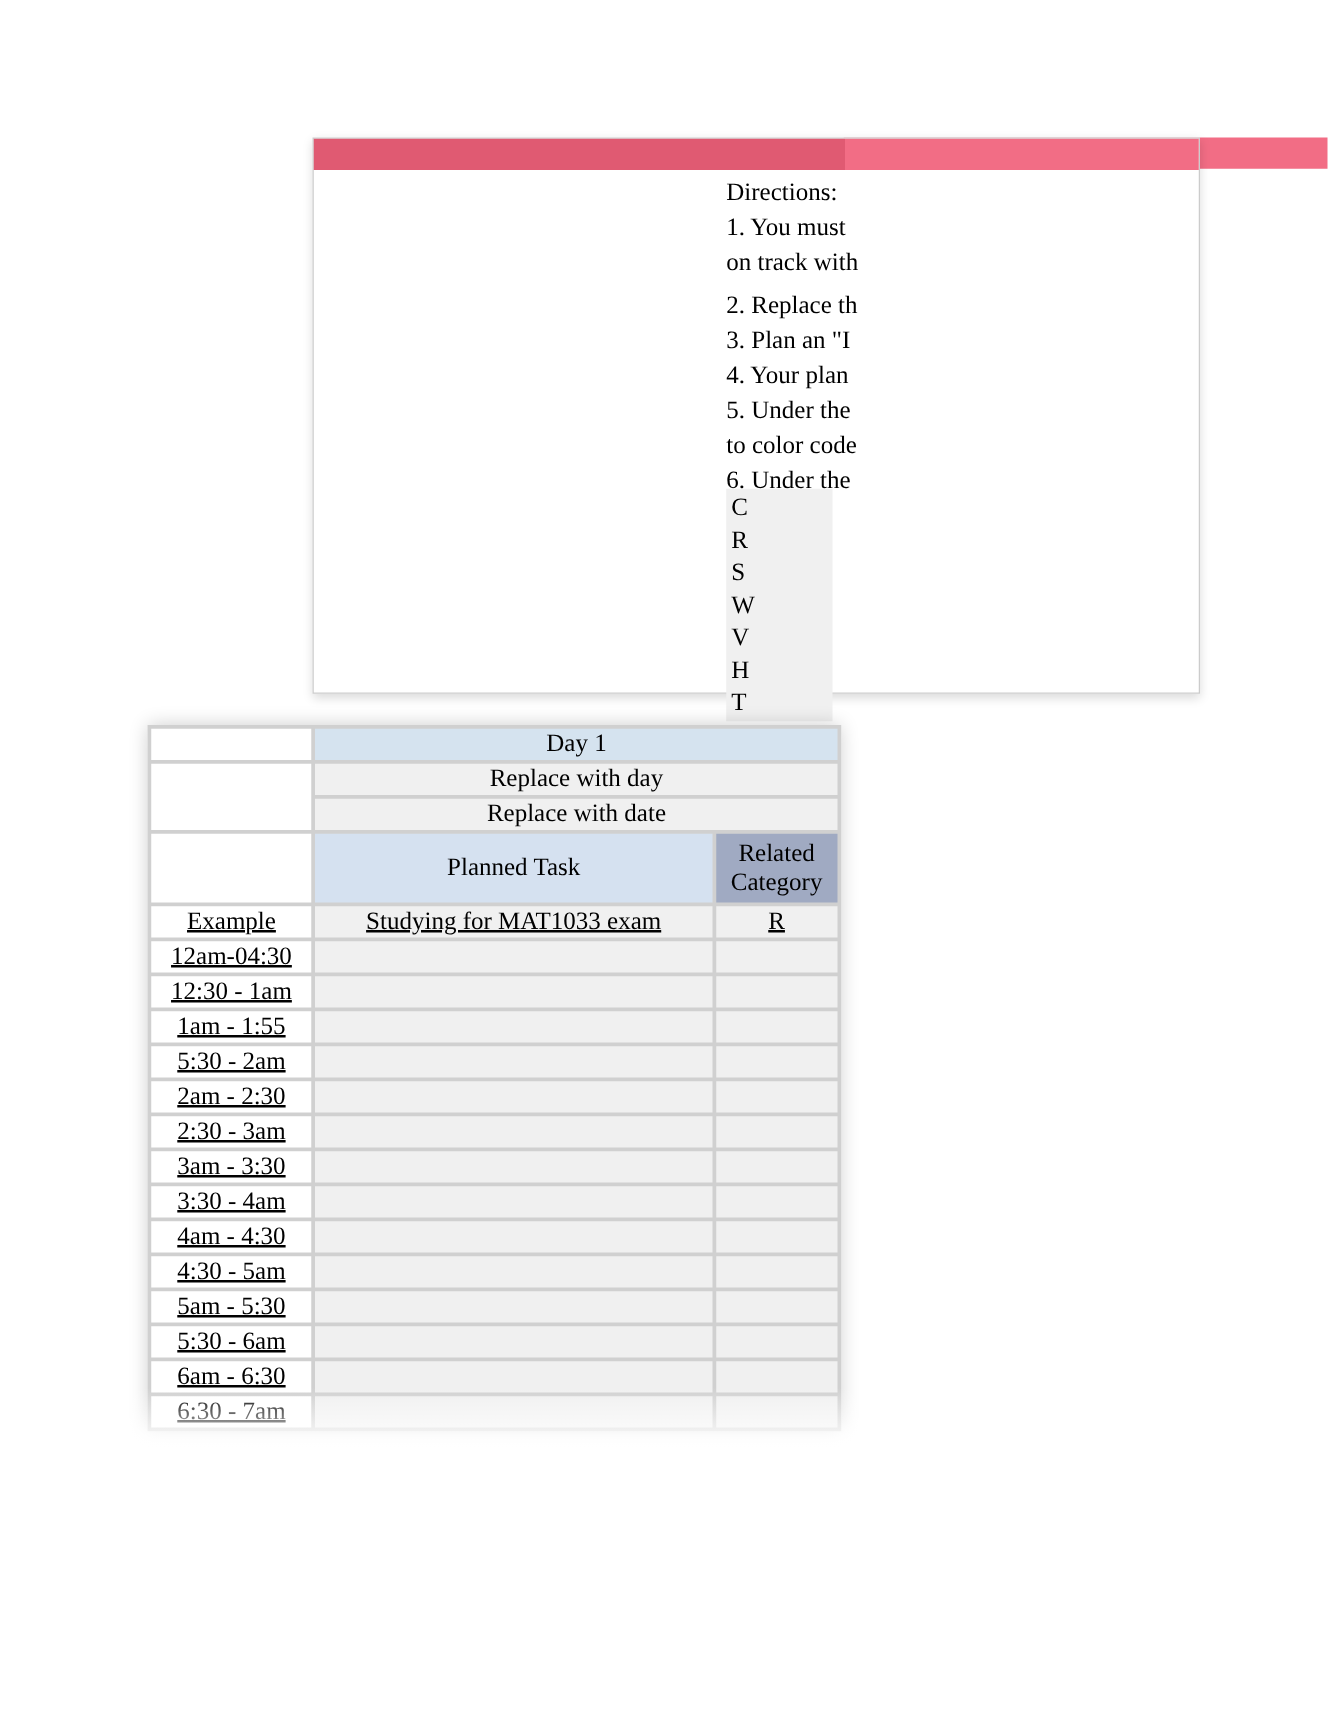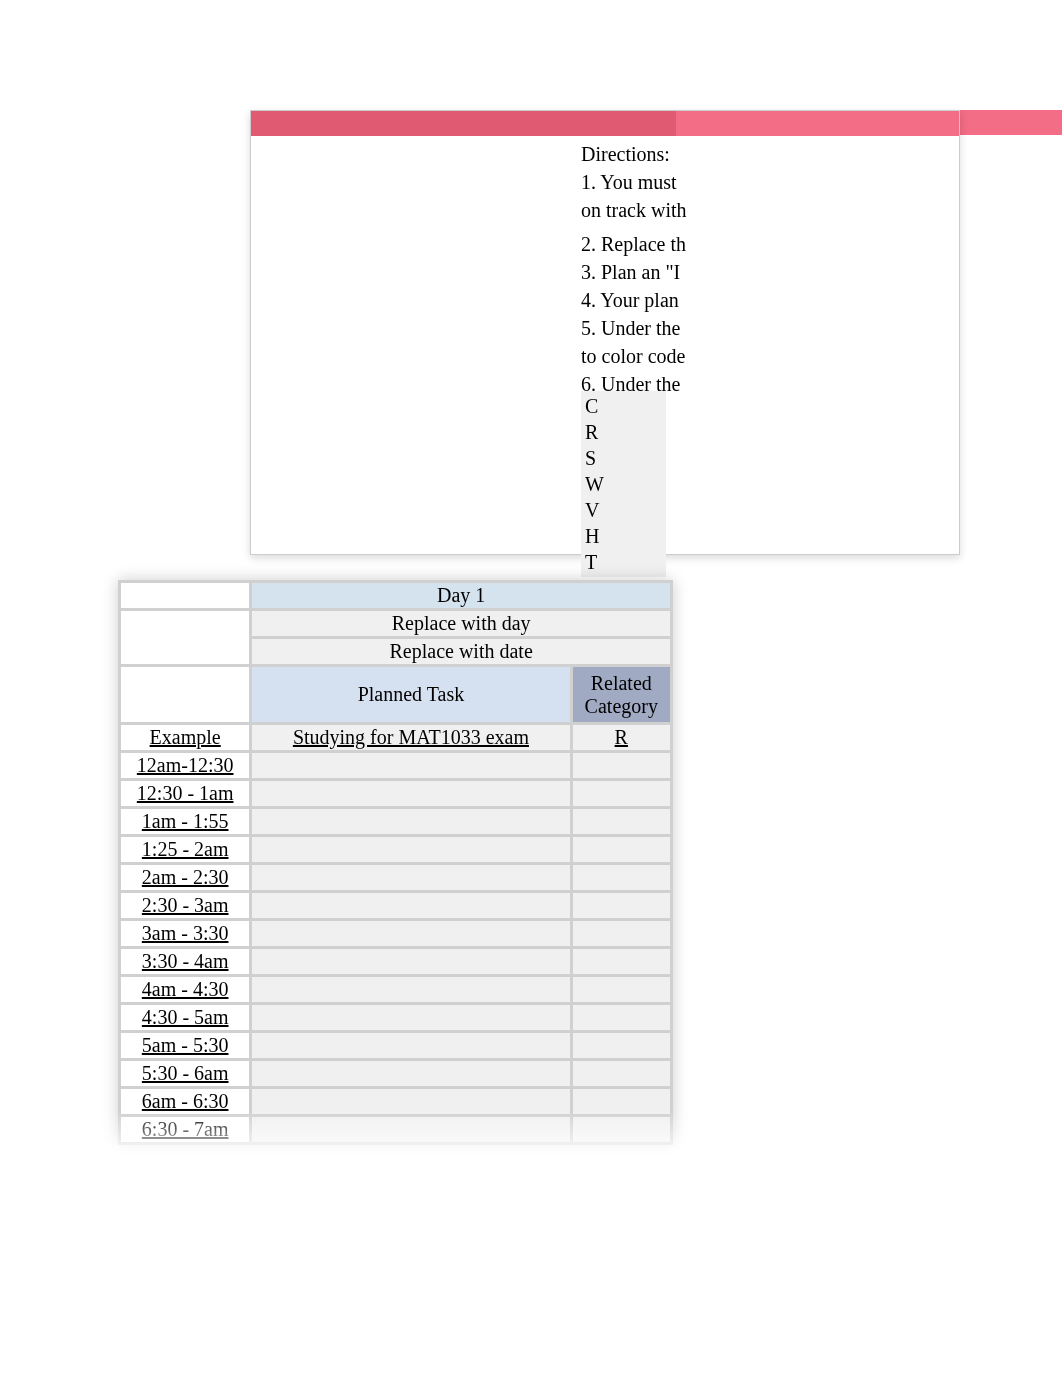--- a/index.html
+++ b/index.html
@@ -174,36 +174,36 @@
       <td class="time-col"></td>
       <td class="task-col planned-task-header">Planned Task</td>
       <td class="cat-col category-header">Related Category</td>
     </tr>
     <tr class="data-row">
       <td class="time-cell">Example</td>
       <td>Studying for MAT1033 exam</td>
       <td>R</td>
     </tr>
     <tr class="data-row">
-          <td class="time-cell">12am-12:30</td>
+          <td class="time-cell">12am-04:30</td>
           <td></td>
           <td></td>
         </tr>
     <tr class="data-row">
           <td class="time-cell">12:30 - 1am</td>
           <td></td>
           <td></td>
         </tr>
     <tr class="data-row">
           <td class="time-cell">1am - 1:55</td>
           <td></td>
           <td></td>
         </tr>
     <tr class="data-row">
-          <td class="time-cell">1:25 - 2am</td>
+          <td class="time-cell">5:30 - 2am</td>
           <td></td>
           <td></td>
         </tr>
     <tr class="data-row">
           <td class="time-cell">2am - 2:30</td>
           <td></td>
           <td></td>
         </tr>
     <tr class="data-row">
           <td class="time-cell">2:30 - 3am</td>

